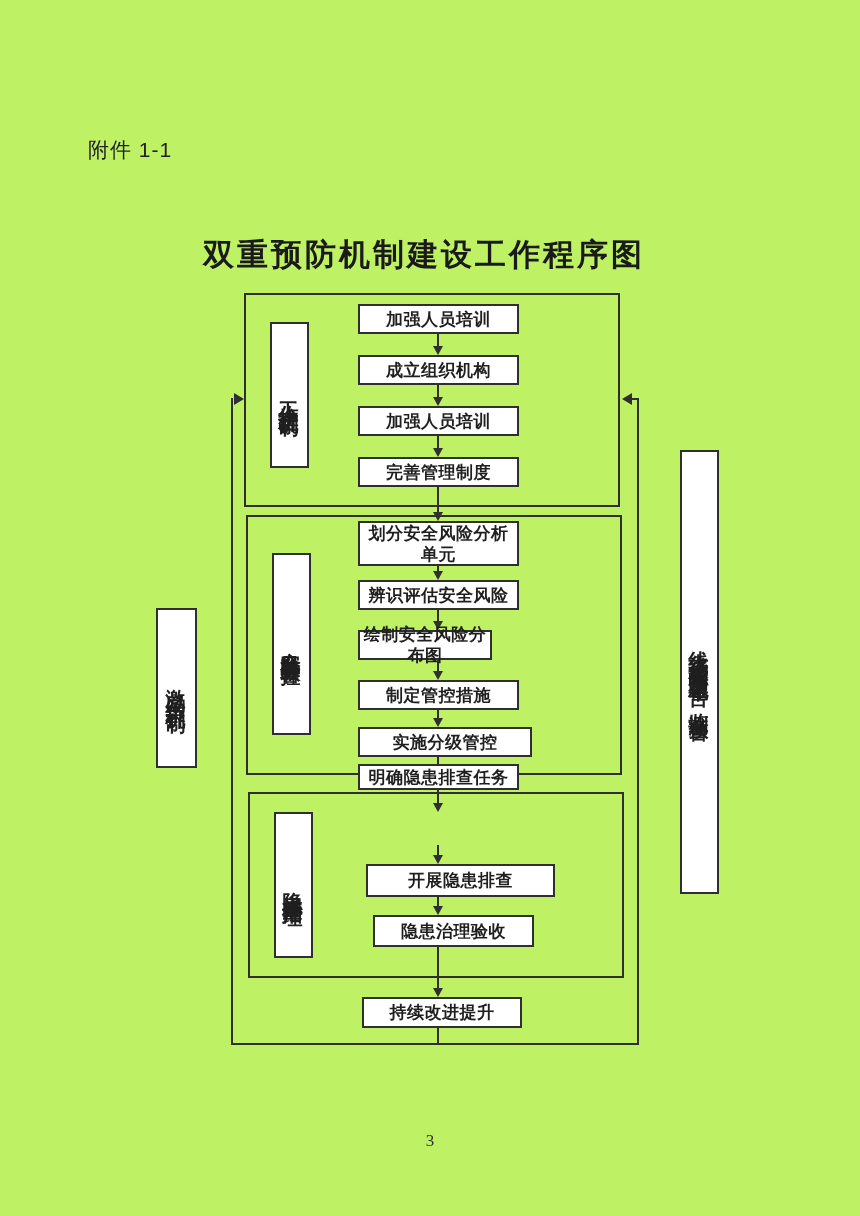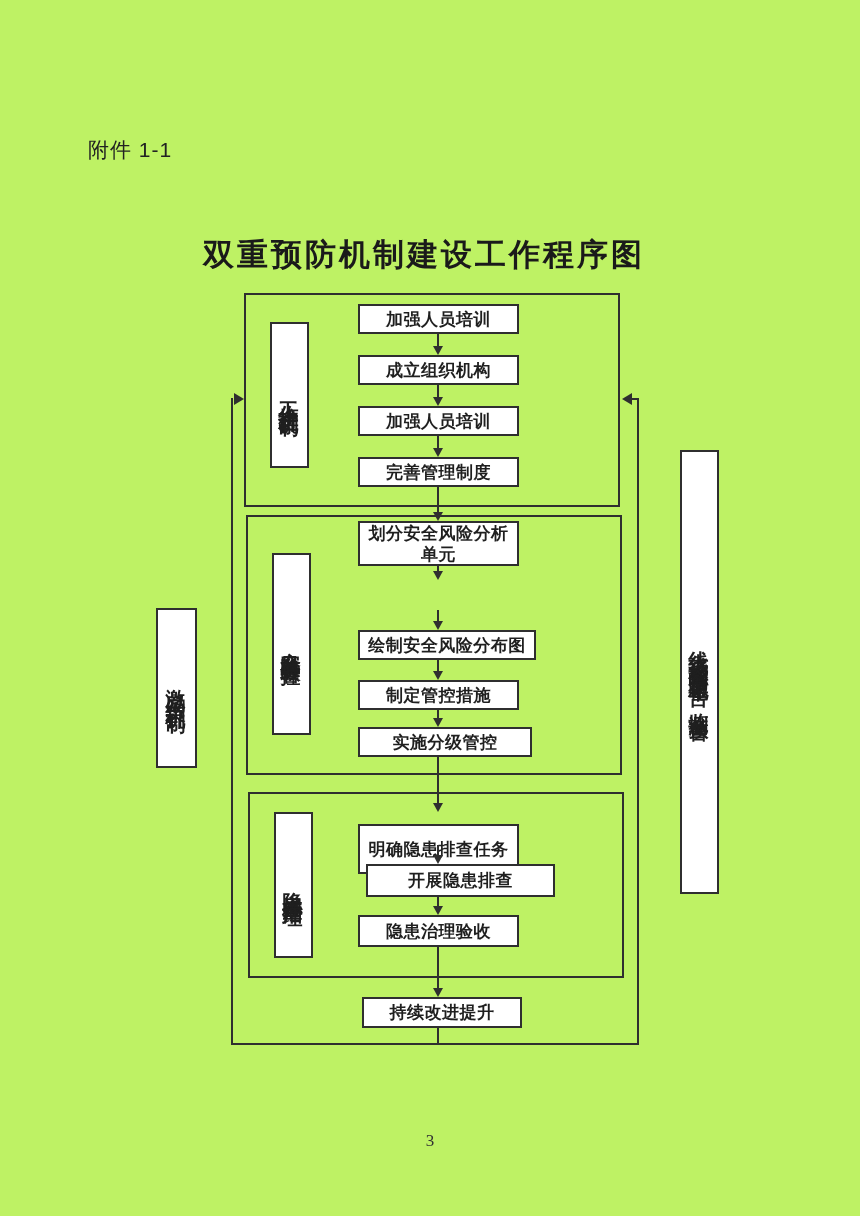--- a/index.html
+++ b/index.html
@@ -88,24 +88,27 @@
 
   <div class="box sec" style="left:246px;top:515px;width:376px;height:260px"></div>
   <div class="box vlabel" style="left:272px;top:553px;width:39px;height:182px;letter-spacing:2px">安全风险分级管控</div>
 
   <div class="box step" style="left:358px;top:521px;width:161px;height:45px">
     <span class="narrow">划分安全风险分析单元</span>
   </div>
   <div class="vl" style="left:437px;top:566px;height:6px"></div>
   <div class="ad" style="left:433px;top:571px"></div>
 
+  <div class="box step" style="left:358px;top:580px;width:161px;height:30px">
+    <span>辨识评估安全风险</span>
+  </div>
   <div class="vl" style="left:437px;top:610px;height:12px"></div>
   <div class="ad" style="left:433px;top:621px"></div>
 
-  <div class="box step" style="left:358px;top:630px;width:178px;height:30px">
+  <div class="box step" style="left:358px;top:630px;width:134px;height:30px">
     <span>绘制安全风险分布图</span>
   </div>
   <div class="vl" style="left:437px;top:660px;height:12px"></div>
   <div class="ad" style="left:433px;top:671px"></div>
 
   <div class="box step" style="left:358px;top:680px;width:161px;height:30px">
     <span>制定管控措施</span>
   </div>
   <div class="vl" style="left:437px;top:710px;height:9px"></div>
   <div class="ad" style="left:433px;top:718px"></div>
@@ -113,33 +116,33 @@
   <div class="box step" style="left:358px;top:727px;width:174px;height:30px">
     <span>实施分级管控</span>
   </div>
 
   <div class="vl" style="left:437px;top:757px;height:47px"></div>
   <div class="ad" style="left:433px;top:803px"></div>
 
   <div class="box sec" style="left:248px;top:792px;width:376px;height:186px"></div>
   <div class="box vlabel" style="left:274px;top:812px;width:39px;height:146px;letter-spacing:3px">隐患排查治理</div>
 
-  <div class="box step" style="left:358px;top:824px;width:161px;height:50px">
+  <div class="box step" style="left:358px;top:764px;width:161px;height:26px">
     <span>明确隐患排查任务</span>
   </div>
   <div class="vl" style="left:437px;top:845px;height:11px"></div>
   <div class="ad" style="left:433px;top:855px"></div>
 
   <div class="box step" style="left:366px;top:864px;width:189px;height:33px">
     <span>开展隐患排查</span>
   </div>
   <div class="vl" style="left:437px;top:897px;height:10px"></div>
   <div class="ad" style="left:433px;top:906px"></div>
 
-  <div class="box step" style="left:358px;top:915px;width:161px;height:32px">
+  <div class="box step" style="left:373px;top:915px;width:161px;height:32px">
     <span>隐患治理验收</span>
   </div>
 
   <div class="vl" style="left:437px;top:947px;height:42px"></div>
   <div class="ad" style="left:433px;top:988px"></div>
 
   <div class="box step" style="left:362px;top:997px;width:160px;height:31px">
     <span>持续改进提升</span>
   </div>
 

